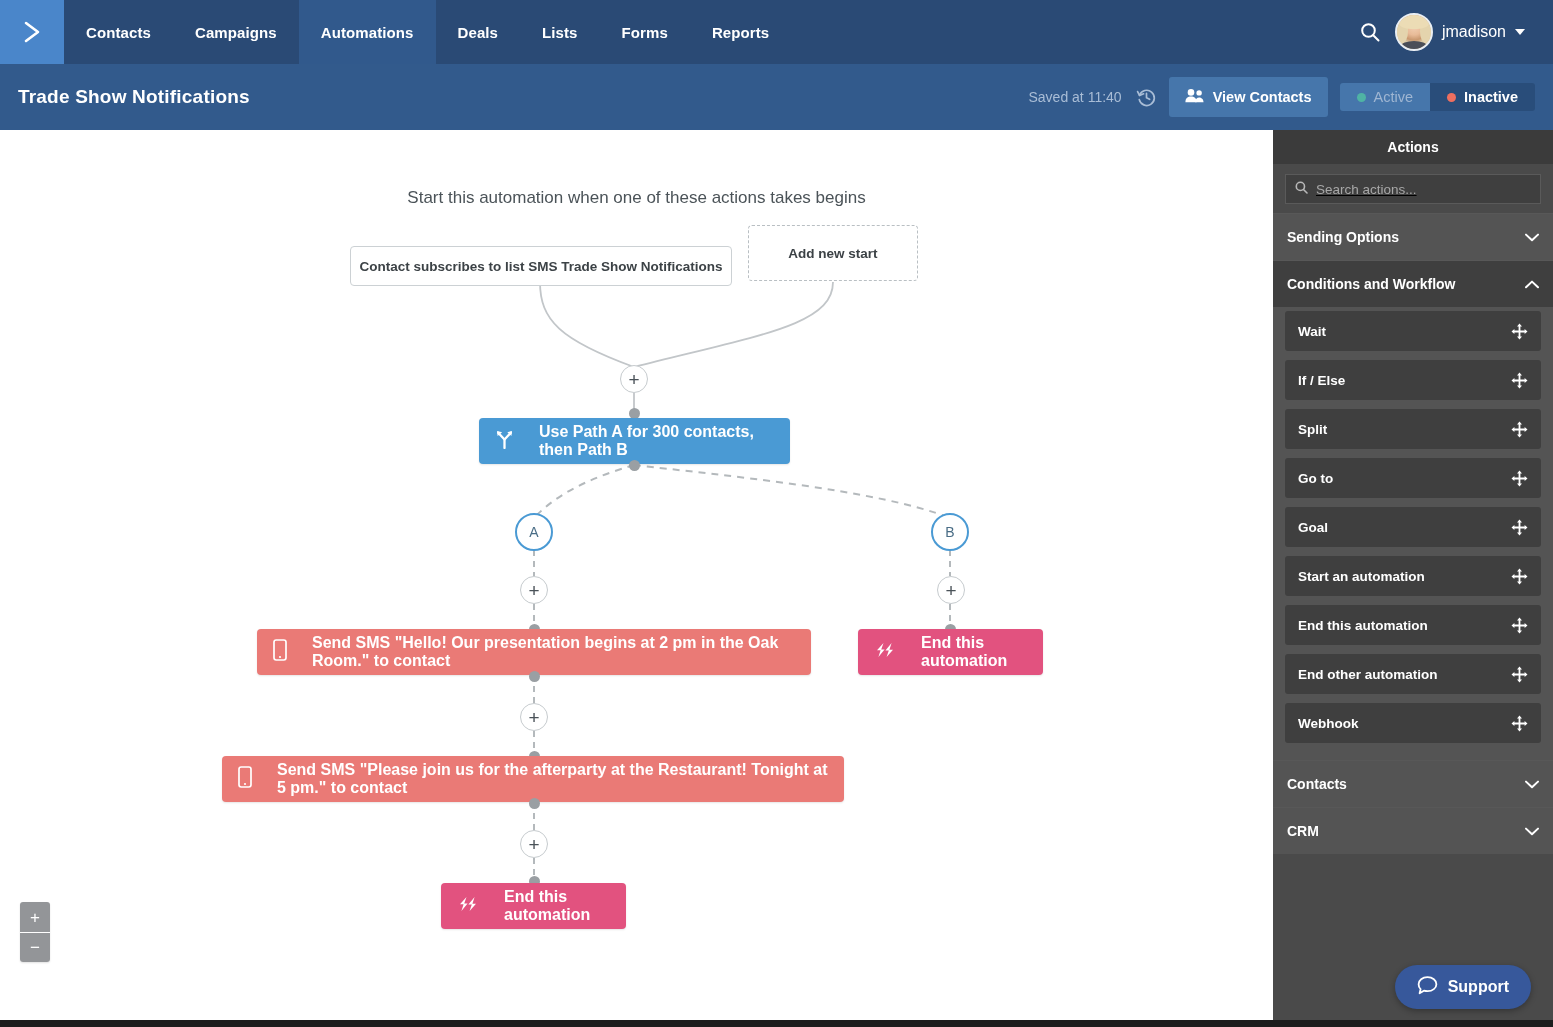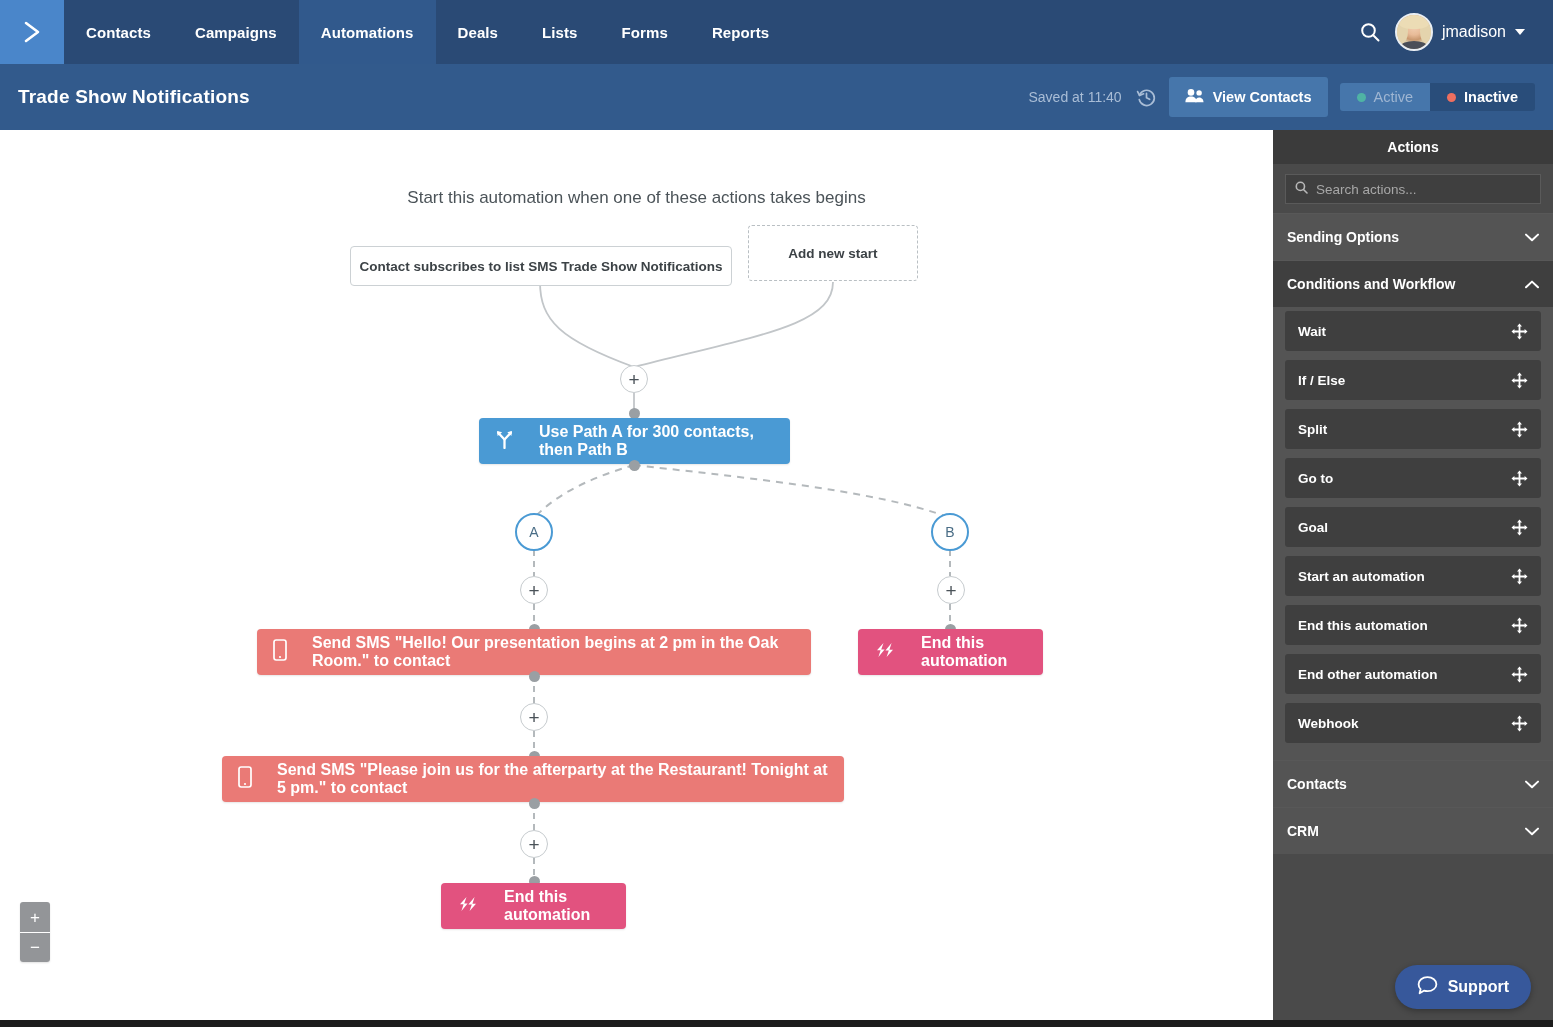--- a/index.html
+++ b/index.html
@@ -146,21 +146,21 @@
     position:absolute; top:130px; right:0; width:280px; height:897px;
     background:#4a4a4a; display:flex; flex-direction:column;
   }
   .panel-title {
     height:34px; background:#3b3b3b; color:#ffffff; font-size:14px; font-weight:bold;
     display:flex; align-items:center; justify-content:center;
   }
   .panel-search-wrap { padding:10px 12px 9px 12px; }
   .panel-search {
     width:100%; height:30px; background:#3f3f3f; border:1px solid #5a5a5a;
-    border-radius:0; display:flex; align-items:center; gap:8px; padding:0 9px;
+    border-radius:0; display:flex; align-items:center; gap:8px; padding:0 9px;text-decoration:underline;
   }
   .panel-search input {
     background:transparent; border:none; outline:none; color:#d8d8d8;
     font-size:13.5px; width:100%; font-family:"Liberation Sans", sans-serif;
   }
   .panel-search input::placeholder { color:#a7a7a7; }
 
   .group-header {
     height:47px; padding:0 14px; display:flex; align-items:center;
     color:#ffffff; font-size:14px; font-weight:bold; cursor:pointer;

